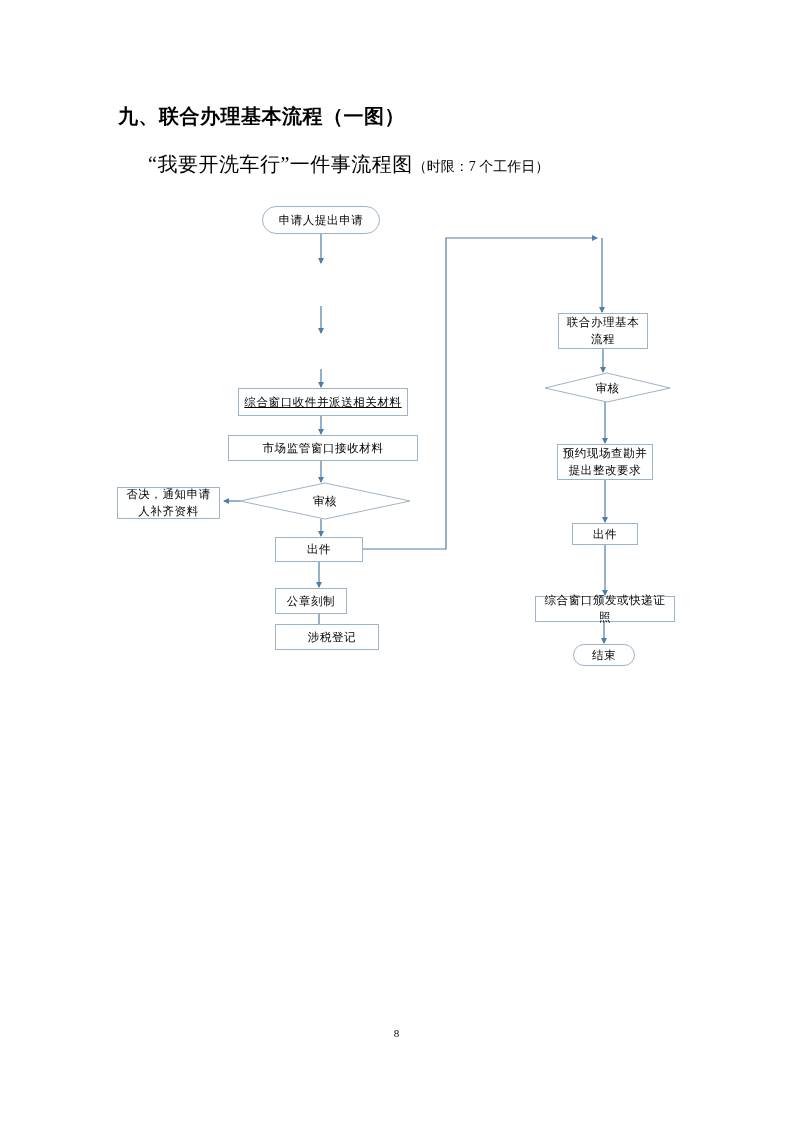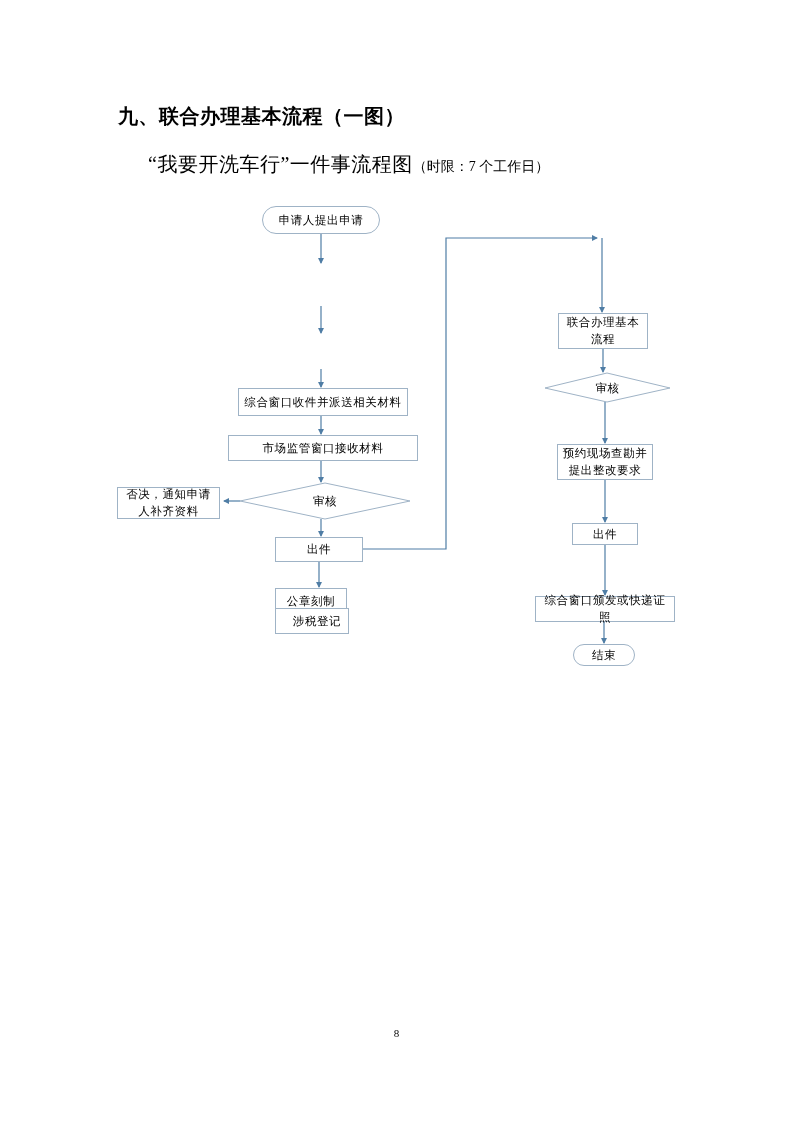--- a/index.html
+++ b/index.html
@@ -166,21 +166,21 @@
         <line x1="604" y1="622" x2="604" y2="643" marker-end="url(#arrow)"></line>
       </g>
     </svg>
 
     <div class="node term" style="left:262px; top:206px; width:118px; height:28px;">
       <span>申请人提出申请</span>
     </div>
 
 
 
-    <div class="node" style="left:238px; top:388px; width:170px; height:28px;">
+    <div class="node" style="left:238px; top:388px; width:170px; height:28px;text-decoration:underline;">
       <span>综合窗口收件并派送相关材料</span>
     </div>
 
     <div class="node" style="left:228px; top:435px; width:190px; height:26px;">
       <span>市场监管窗口接收材料</span>
     </div>
 
     <div class="node diamond" style="left:240px; top:483px; width:170px; height:36px;">
       <span class="dtext">审核</span>
     </div>
@@ -190,21 +190,21 @@
     </div>
 
     <div class="node" style="left:275px; top:537px; width:88px; height:25px;">
       <span>出件</span>
     </div>
 
     <div class="node" style="left:275px; top:588px; width:72px; height:26px;">
       <span>公章刻制</span>
     </div>
 
-    <div class="node" style="left:275px; top:608px; width:74px; height:26px;padding-left:14px;">
+    <div class="node" style="left:275px; top:624px; width:104px; height:26px;padding-left:14px;">
       <span>涉税登记</span>
     </div>
 
     <div class="node" style="left:558px; top:313px; width:90px; height:36px;">
       <span>联合办理基本流程</span>
     </div>
 
     <div class="node diamond" style="left:545px; top:374px; width:125px; height:28px;">
       <span class="dtext">审核</span>
     </div>

